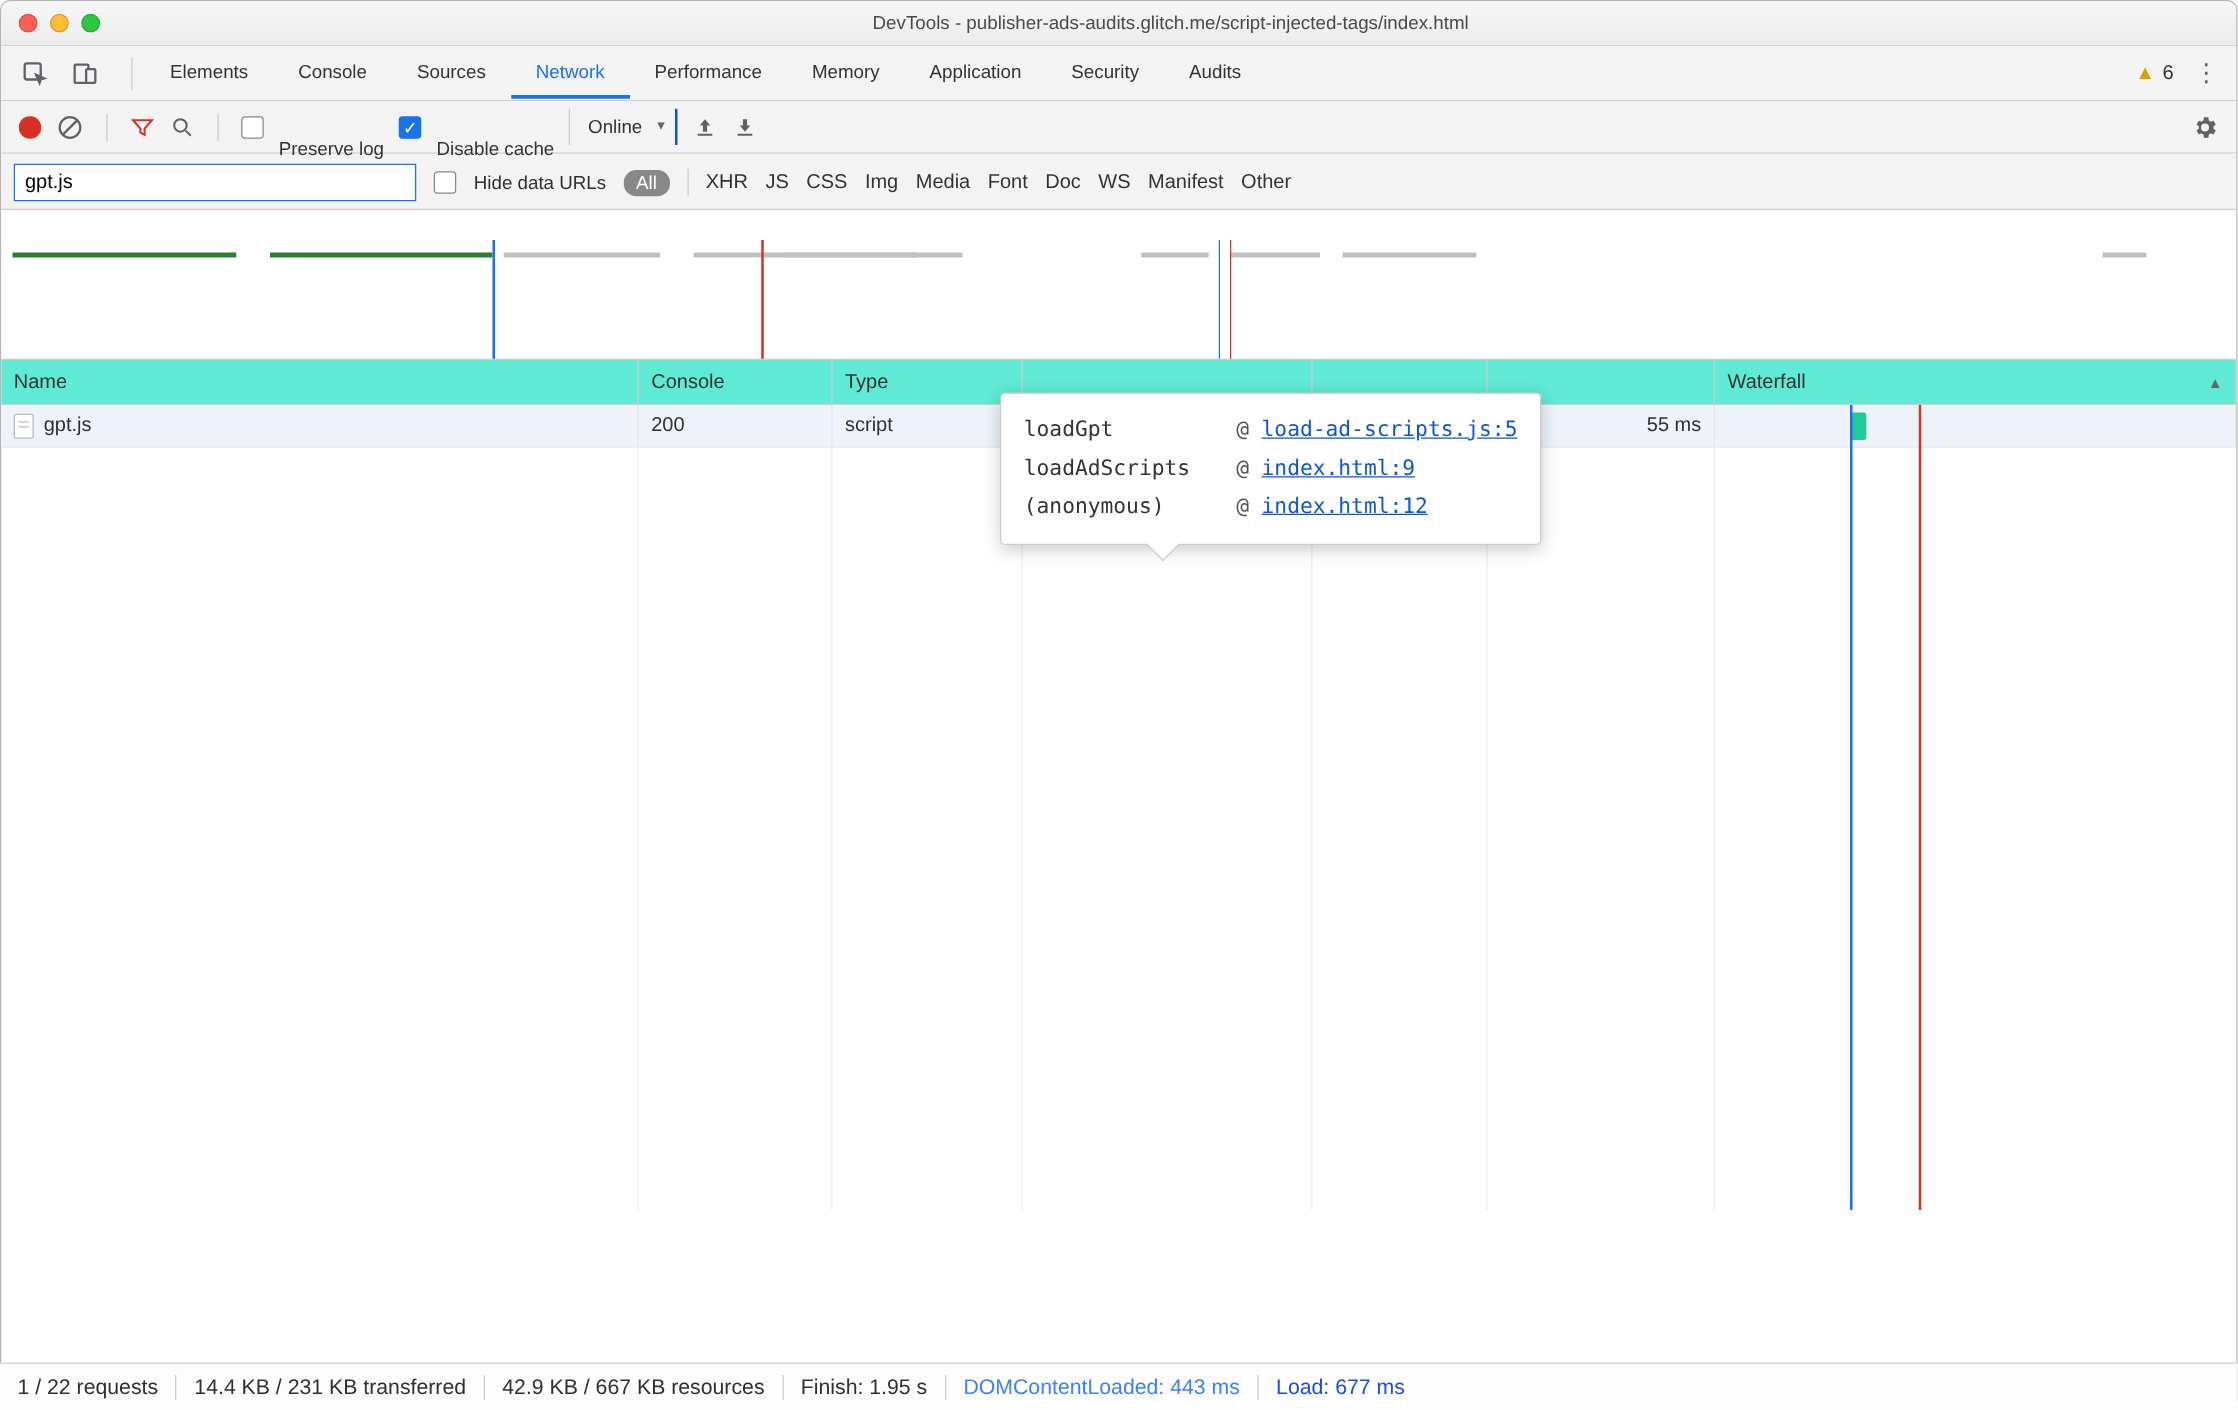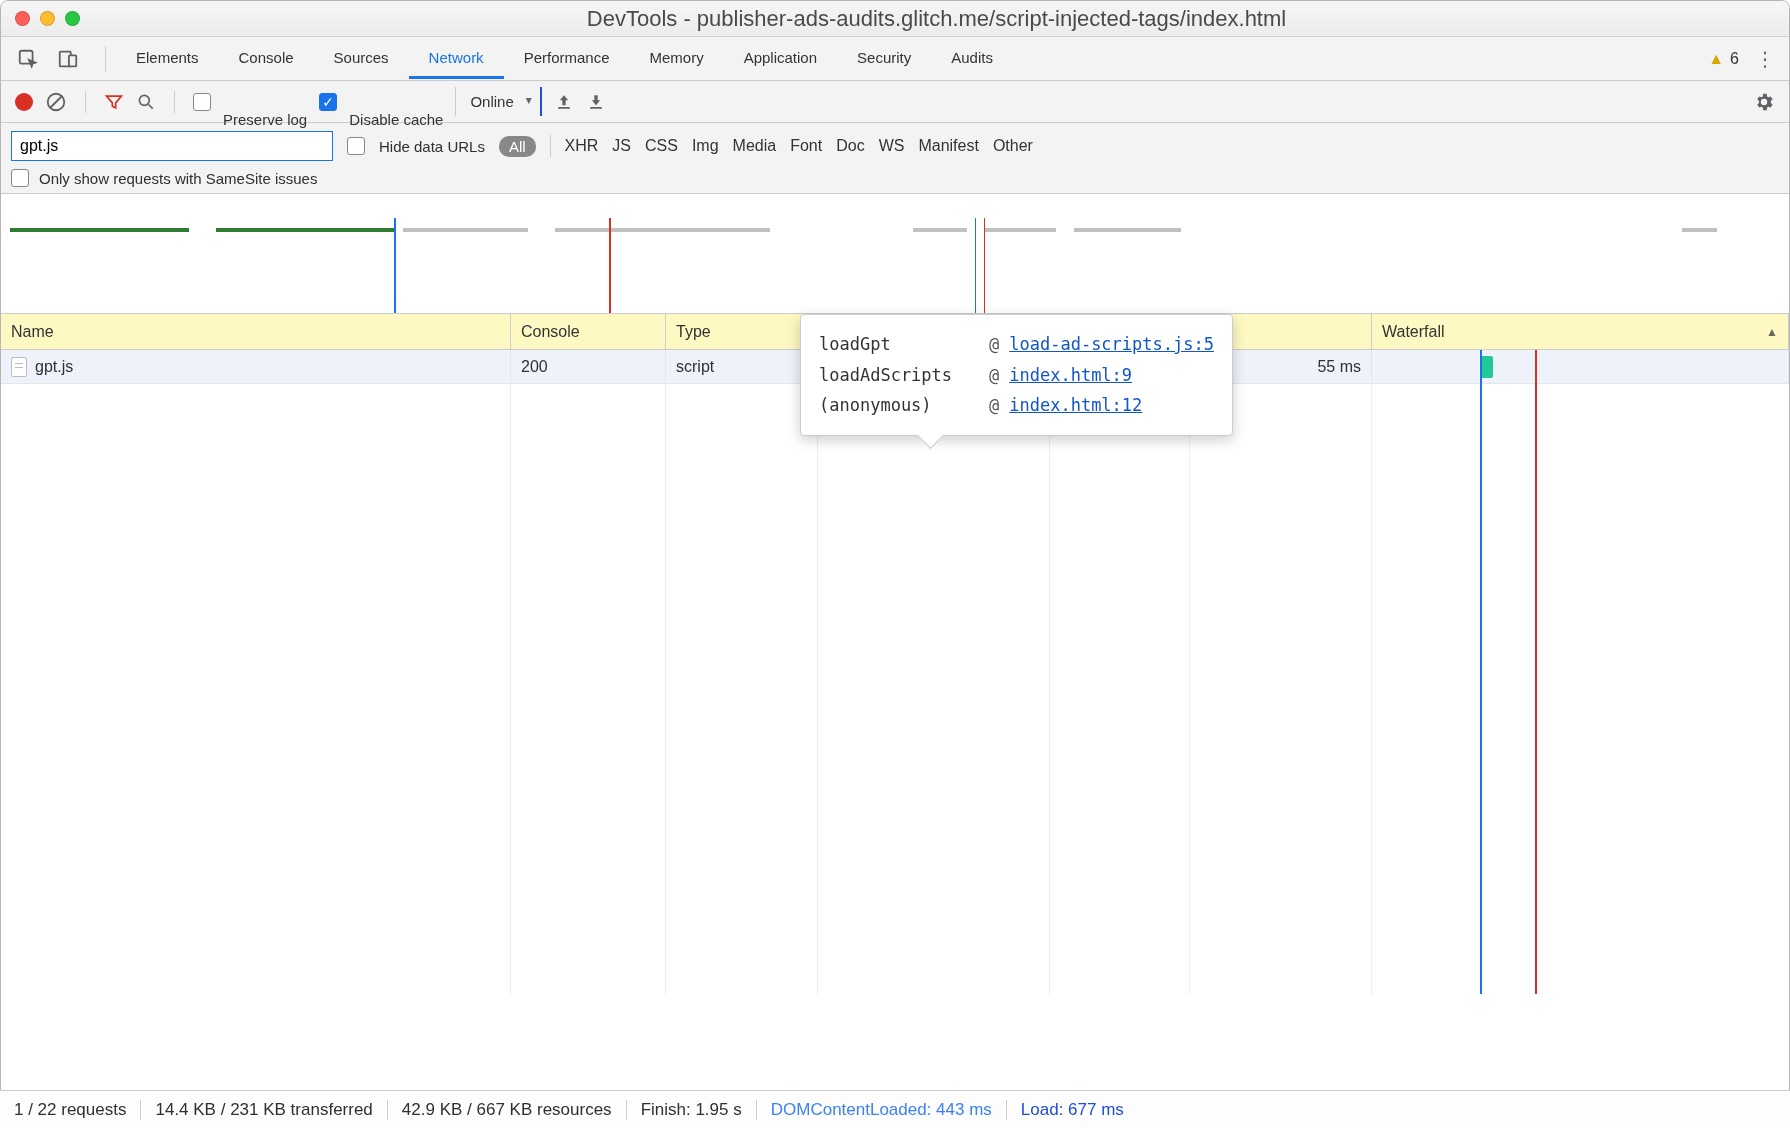--- a/index.html
+++ b/index.html
@@ -2,21 +2,21 @@
 <html><head>
 <meta charset="utf-8">
 <style>
 * { box-sizing: border-box; margin: 0; padding: 0; }
 body { font-family: -apple-system, "Helvetica Neue", Arial, sans-serif; font-size: 15px; color: #303030; background: #fff; width: 1790px; height: 1128px; overflow: hidden; border: 1px solid #b5b5b5; border-radius: 8px; }
 
 .titlebar { height: 36px; background: linear-gradient(#f6f6f6,#ececec); border-bottom: 1px solid #d0d0d0; display: flex; align-items: center; padding: 0 14px; border-radius: 8px 8px 0 0; }
 .tl-dots { display: flex; gap: 10px; margin-right: 18px; }
 .tl-dot { width: 15px; height: 15px; border-radius: 50%; border: 0.5px solid rgba(0,0,0,.15); }
 .tl-red{background:#ff5f57}.tl-yel{background:#febc2e}.tl-grn{background:#28c840}
-.tl-title { flex: 1; text-align: center; color: #4a4a4a; font-size: 22px; }
+.tl-title { flex: 1; text-align: center; color: #4a4a4a; font-size: 15px; }
 
 .tabstrip { height: 44px; background: #f3f3f3; border-bottom: 1px solid #ccc; display: flex; align-items: center; padding: 0 14px; }
 .ts-icon { width: 26px; height: 26px; margin-right: 14px; display:flex; align-items:center; justify-content:center; color:#5f6368; }
 .ts-sep { width: 1px; height: 26px; background:#ccc; margin: 0 10px; }
 .tabs { display: flex; gap: 0; }
 .tab { padding: 10px 20px; color:#333; cursor: default; }
 .tab.active { color:#1a73e8; border-bottom: 3px solid #1a73e8; font-weight: 500; }
 .ts-spacer { flex:1; }
 .warn-badge { display:flex; align-items:center; gap:6px; color:#333; font-size:16px; }
 .warn-tri { color:#d9a400; font-size:16px; }
@@ -46,21 +46,21 @@
 .tl-ruler { position:absolute; top:0; left:0; right:0; height:24px; border-bottom:1px solid #e6e6e6; }
 .tl-tick { position:absolute; top:3px; font-size:14px; color:#555; transform:translateX(-100%); }
 .tl-bar { position:absolute; height:4px; }
 .tl-bar.green { background:#2e7d32; top:34px; }
 .tl-bar.gray { background:#c0c0c0; top:34px; height:4px; }
 .tl-vline { position:absolute; top:24px; bottom:0; width:2px; }
 .tl-vline.blue{background:#1a73e8}
 .tl-vline.red{background:#d93025}
 
 .nettable { flex:1; position:relative; }
-.nt-head { display:flex; background:#fef9c3; border-bottom:1px solid #ccc; height:36px; font-size:16px; color:#333; }
+.nt-head { display:flex; background:#5eead4; border-bottom:1px solid #ccc; height:36px; font-size:16px; color:#333; }
 .nt-head > div { border-right:1px solid #ccc; padding:0 10px; height:100%; display:flex; align-items:center; }
 .col-name{width:510px}
 .col-status{width:155px}
 .col-type{width:152px}
 .col-init{width:232px}
 .col-size{width:140px; justify-content:flex-end}
 .col-time{width:182px; justify-content:flex-end}
 .col-wf{flex:1; position:relative}
 .nt-row { display:flex; height:34px; align-items:center; background:#eef3fb; border-bottom:1px solid #e6e6e6; font-size:16px; }
 .nt-row > div { border-right:1px solid #e6e6e6; padding:0 10px; height:100%; display:flex; align-items:center; }
@@ -185,24 +185,20 @@
     <span class="ftype">JS</span>
     <span class="ftype">CSS</span>
     <span class="ftype">Img</span>
     <span class="ftype">Media</span>
     <span class="ftype">Font</span>
     <span class="ftype">Doc</span>
     <span class="ftype">WS</span>
     <span class="ftype">Manifest</span>
     <span class="ftype">Other</span>
   </div>
-  <div class="fr-line2">
-    <span class="cbx"></span>
-    <span>Only show requests with SameSite issues</span>
-  </div>
 </div>
 
 <div class="timeline">
   <div class="tl-bar green" style="left:0.5%; width:10%"></div>
   <div class="tl-bar green" style="left:12%; width:10%"></div>
   <div class="tl-bar gray" style="left:22.5%; width:7%"></div>
   <div class="tl-bar gray" style="left:31%; width:10%"></div>
   <div class="tl-bar gray" style="left:35%; width:8%"></div>
   <div class="tl-bar gray" style="left:51%; width:3%"></div>
   <div class="tl-bar gray" style="left:55%; width:4%"></div>

